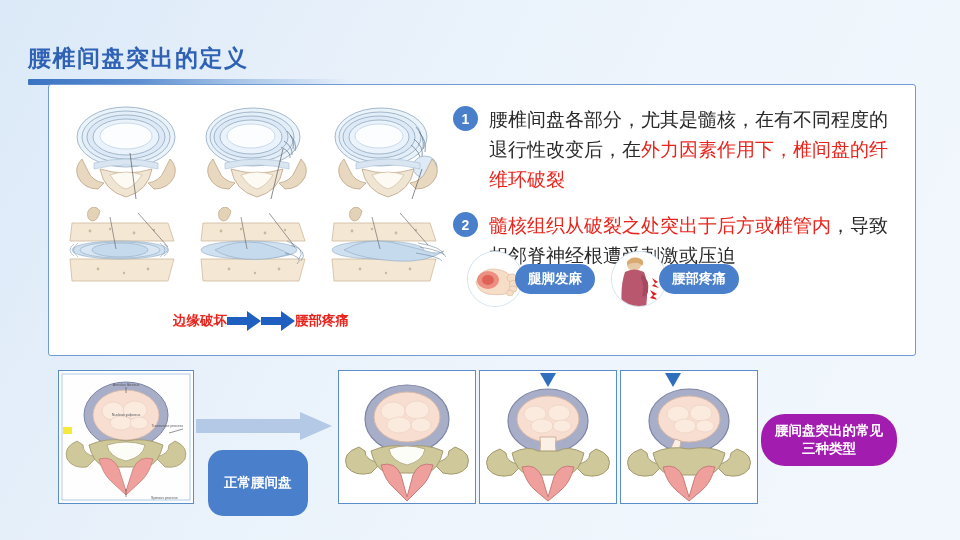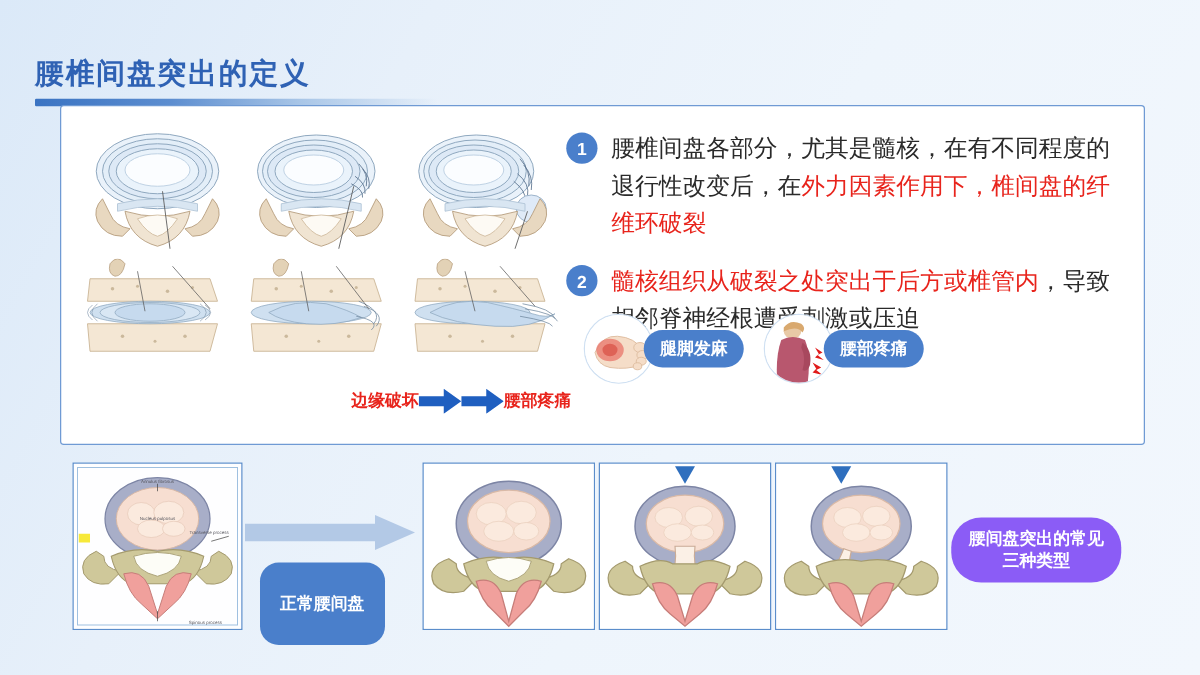--- a/index.html
+++ b/index.html
@@ -36,21 +36,21 @@
   .fig-row-top { position: absolute; left: 0; top: 0; width: 392px; height: 112px; display: flex; }
   .fig-row-mid { position: absolute; left: 0; top: 116px; width: 392px; height: 86px; display: flex; }
   .axial-cell, .sag-cell { flex: 1; position: relative; }
 
   
   .axial { position: absolute; left: 50%; top: 6px; transform: translateX(-50%); }
 
   
   .prog-row {
     position: absolute; left: 4px; top: 206px; width: 392px; height: 48px;
-    display: flex; align-items: center; justify-content: flex-end;
+    display: flex; align-items: center; justify-content: center;
   }
   .prog-label {
     color: #e8241c; font-weight: bold; font-size: 13.5px;
     text-align: center; line-height: 1.25; white-space: pre-line;
   }
   .prog-arrow { width: 34px; height: 20px; flex: none; }
 
   
   .text-area { position: absolute; left: 404px; top: 20px; width: 452px; }
   .num-item { display: flex; align-items: flex-start; margin-bottom: 16px; }
@@ -95,21 +95,21 @@
   }
   .type-box {
     position: absolute; top: 4px; width: 138px; height: 134px;
     background: #fff; border: 1px solid #5b8dcb;
   }
   .type-box.b1 { left: 338px; }
   .type-box.b2 { left: 479px; }
   .type-box.b3 { left: 620px; }
   .types-pill {
     position: absolute; left: 761px; top: 48px; width: 136px;
-    background: #8b5cf6; color: #fff; font-weight: bold;
+    background: #a21caf; color: #fff; font-weight: bold;
     border-radius: 24px; padding: 8px 10px; font-size: 13.5px;
     text-align: center; line-height: 1.35;
   }
 </style>
 </head>
 <body>
 
 <div class="title-wrap">
   <div class="slide-title">腰椎间盘突出的定义</div>
   <div class="title-rule"></div>

